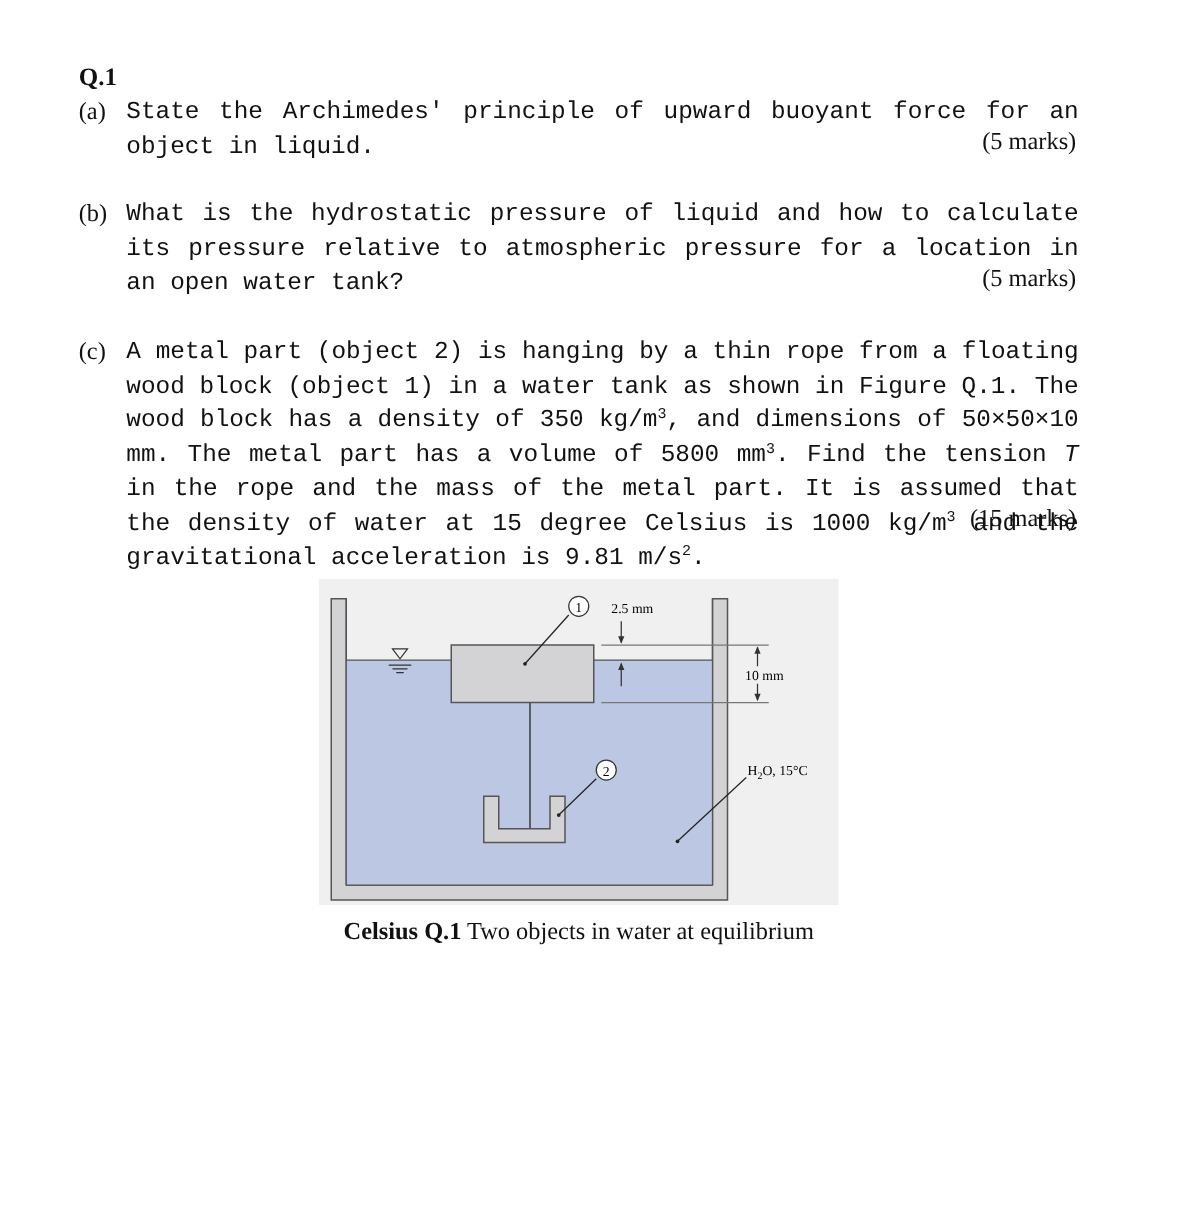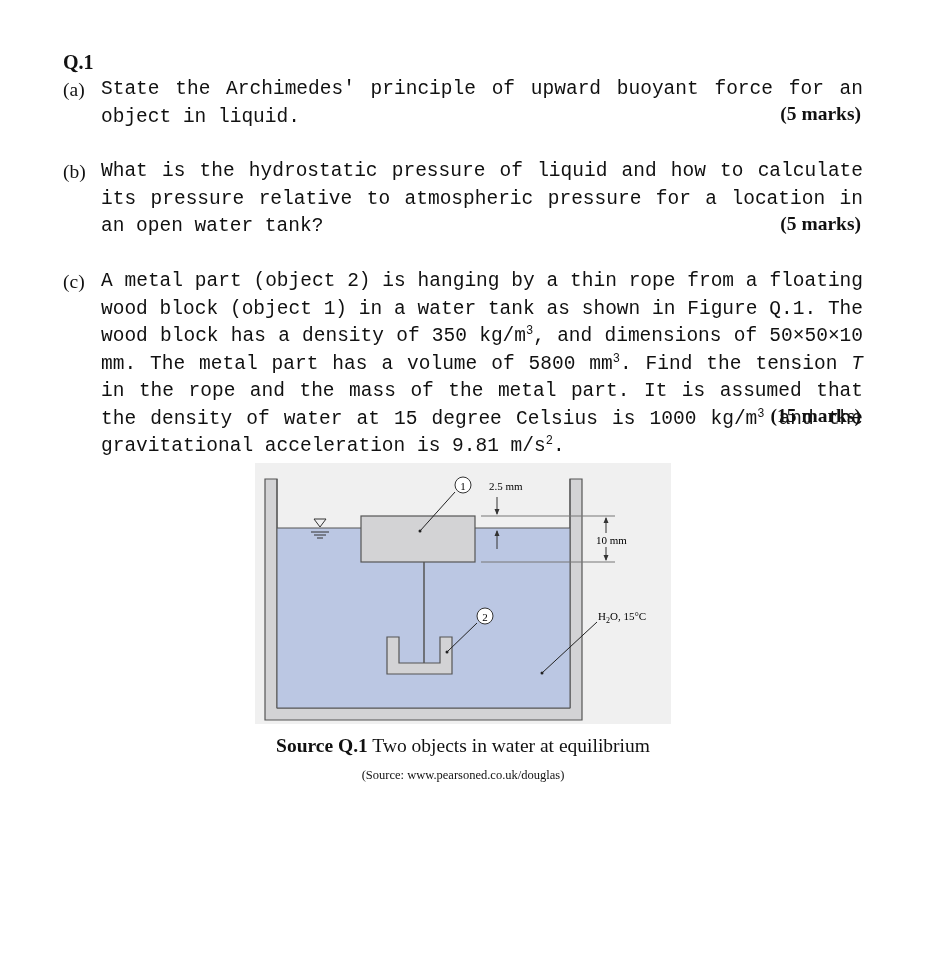--- a/index.html
+++ b/index.html
@@ -3,21 +3,21 @@
 <meta charset="utf-8">
 <style>
   html, body { margin: 0; padding: 0; background: #ffffff; }
   body { width: 952px; height: 970px; position: relative; overflow: hidden;
          font-family: "Liberation Serif", "DejaVu Serif", serif; color: #111; }
   .page { position: absolute; left: 0; top: 0; width: 952px; height: 702px; }
   .qtitle { position: absolute; left: 63px; top: 51px; font-size: 20px; font-weight: bold; }
   .part { position: absolute; left: 63px; width: 800px; font-size: 19.5px; line-height: 27.5px; }
   .part .lbl { position: absolute; left: 0; top: 0; }
   .part .body { margin-left: 38px; text-align: justify; font-family: Liberation Mono, monospace; }
-  .marks { position: absolute; right: 91px; font-size: 19.5px; font-weight: bold; }
+  .marks { position: absolute; right: 91px; font-size: 19.5px; }
   sup { font-size: 12px; line-height: 0; vertical-align: 7px; }
   .figure { position: absolute; left: 255px; top: 463px; width: 416px; height: 261px; }
   .caption { position: absolute; left: 0; width: 926px; text-align: center; top: 735px; font-size: 19.5px; }
   .caption b { font-weight: bold; }
   .source { position: absolute; left: 0; width: 926px; text-align: center; top: 768px; font-size: 12.5px; }
   svg text { font-family: "Liberation Serif", "DejaVu Serif", serif; }
 </style>
 </head>
 <body>
 
@@ -92,16 +92,15 @@
       <polygon points="348.5,92 353.5,92 351,98" fill="#333"></polygon>
       <rect x="338" y="70" width="42" height="14" fill="#f0f0f0"></rect>
       <text x="341" y="81" font-size="11">10 mm</text>
 
       <line x1="287" y1="210" x2="342" y2="159" stroke="#222" stroke-width="1"></line>
       <circle cx="287" cy="210" r="1.5" fill="#222"></circle>
       <text x="343" y="157" font-size="11"><tspan>H</tspan><tspan font-size="8" dy="3">2</tspan><tspan dy="-3">O, 15°C</tspan></text>
     </svg>
   </div>
 
-  <div class="caption"><b>Source Q.1</b><span> Two objects in water at equilibrium</span></div>
-  <div class="source">(Source: www.pearsoned.co.uk/douglas)</div>
+  <div class="caption"><b>Celsius Q.1</b><span> Two objects in water at equilibrium</span></div>
 
 </div>
 
 </body></html>

